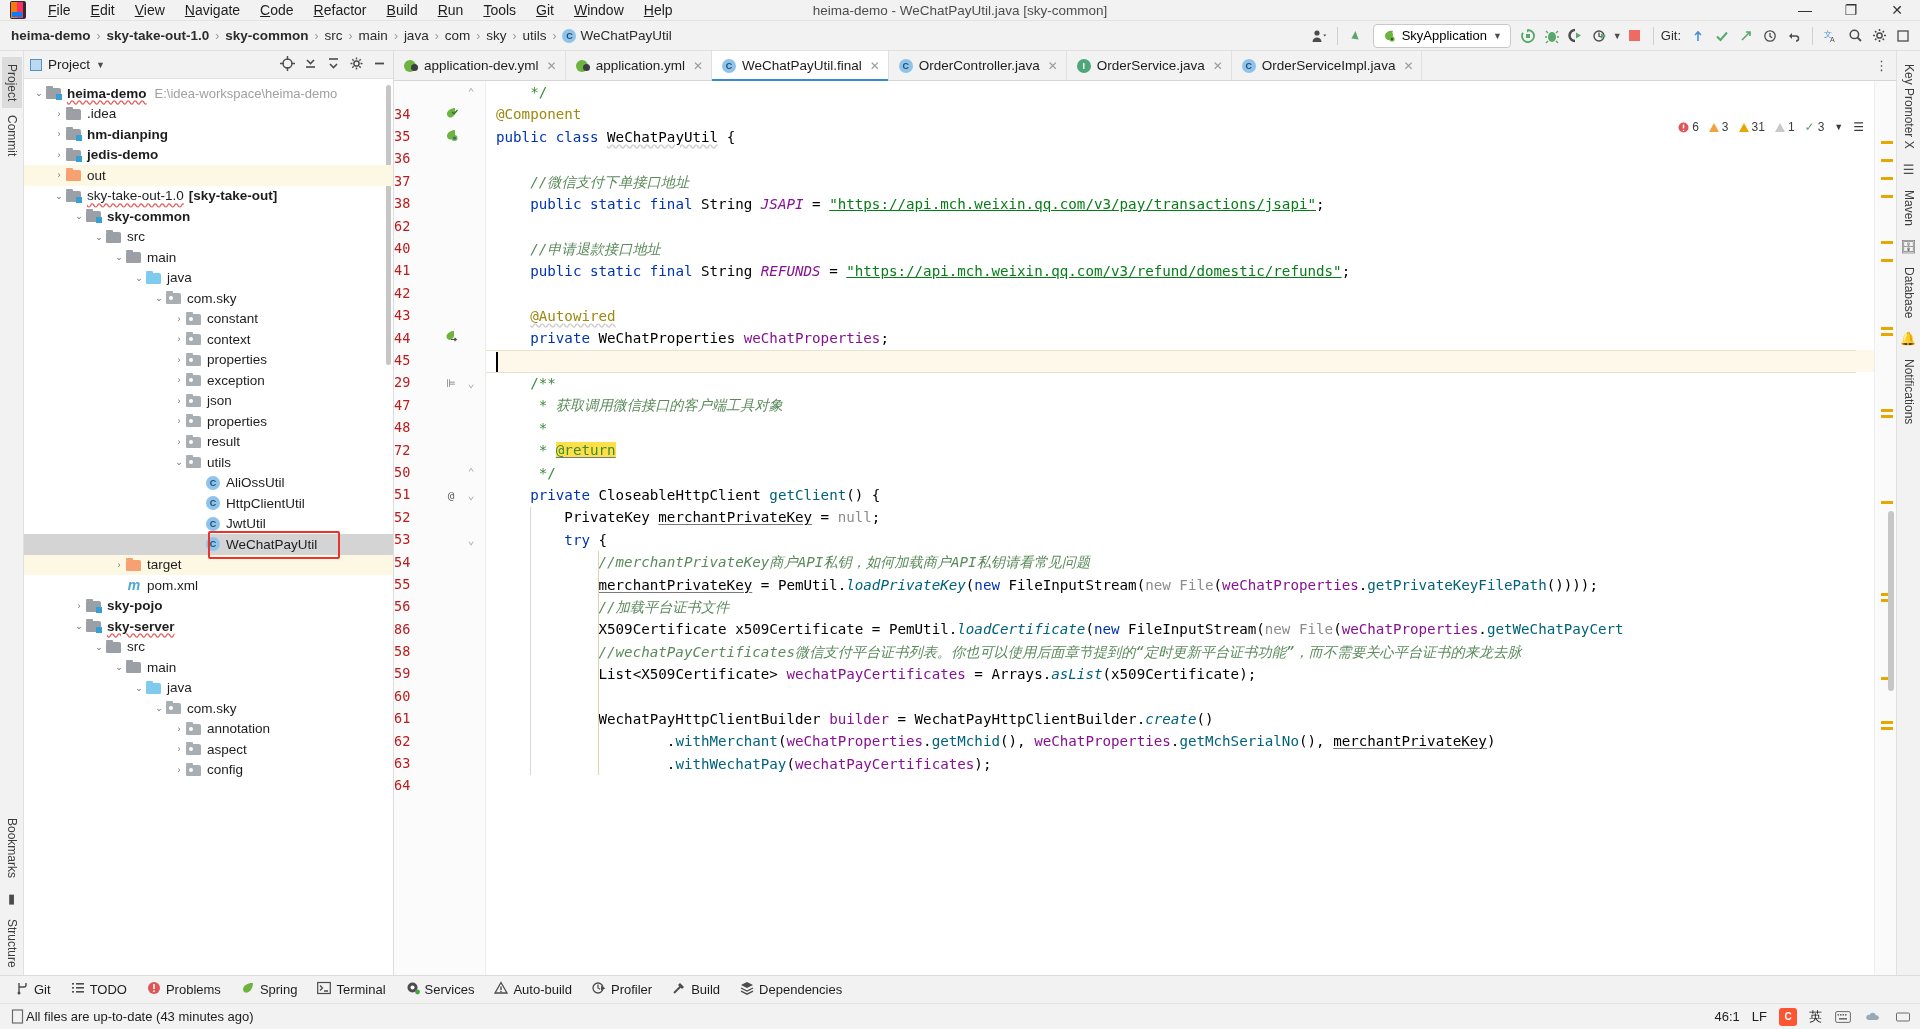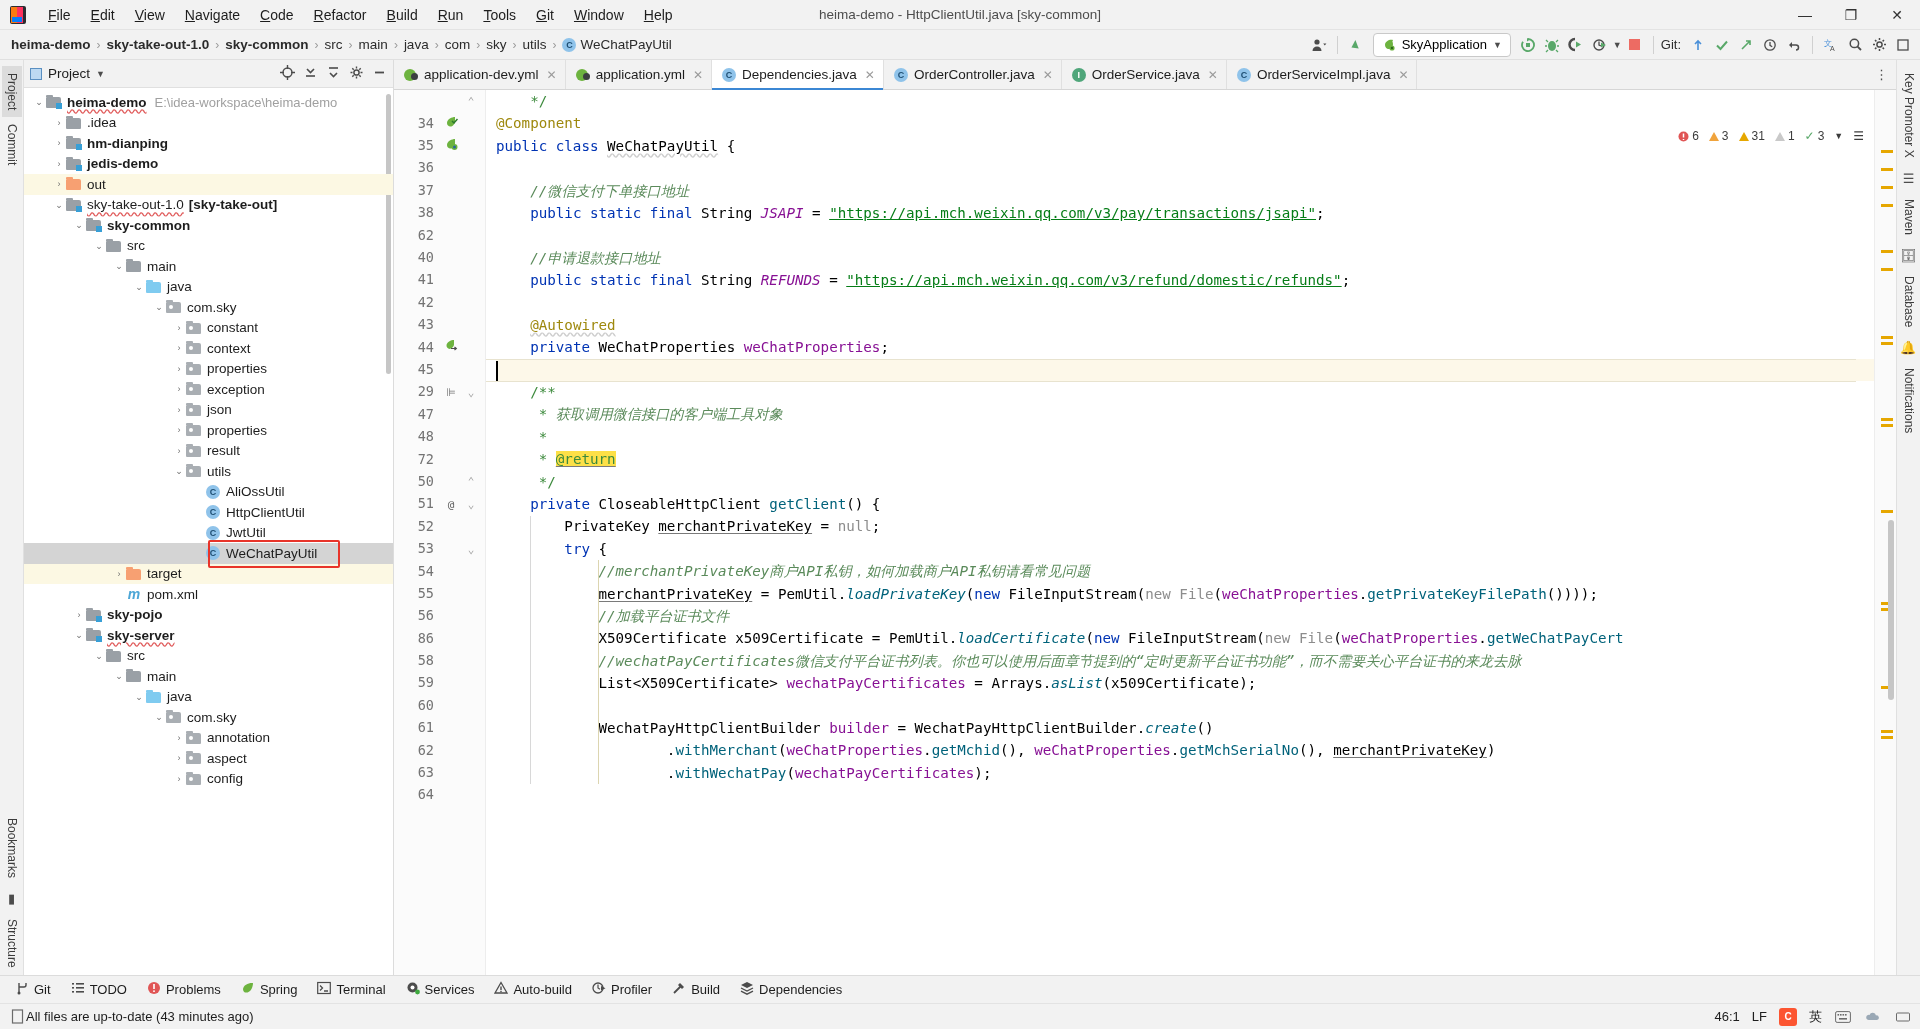--- a/index.html
+++ b/index.html
@@ -8,21 +8,21 @@
     font-family: "Liberation Sans", sans-serif;
     font-size: 13px;
     color: #000000;
     background: #f2f2f2;
     overflow: hidden;
   }
   .app { width: 1920px; height: 1029px; display: flex; flex-direction: column; background:#f2f2f2; }
 
   
   .titlebar {
-    height: 30px; display: flex; align-items: center;
+    height: 21px; display: flex; align-items: center;
     background: #f2f2f2; border-bottom: 1px solid #e3e3e3;
     padding-left: 8px; position: relative;
   }
   .app-logo { width: 20px; height: 20px; margin-right: 10px; position: relative; flex:none; }
   .app-logo .l1 { position:absolute; left:2px; top:1px; width:16px; height:18px; background:#2c2c32; border-radius:2px;}
   .app-logo .l2 { position:absolute; left:3px; top:2px; width:6px; height:16px; background:#f97a12; }
   .app-logo .l3 { position:absolute; left:9px; top:2px; width:6px; height:16px; background:#fe315d; }
   .app-logo .l4 { position:absolute; left:4px; top:12px; width:10px; height:5px; background:#087cfa; }
   .menu { display: flex; align-items: center; gap: 0px; }
   .menu-item {
@@ -151,21 +151,21 @@
   .ic-yml .c2{position:absolute;left:7px;top:5px;width:7px;height:7px;border-radius:50%;background:#3c3f41;}
   .ic-iface { width:14px;height:14px;border-radius:50%;background:#4fa67a;color:#fff;font-size:9px;line-height:14px;text-align:center;font-weight:bold;flex:none;}
   .tabbar-right { margin-left:auto; display:flex; align-items:center; padding-right:8px; color:#4c4c4c; }
 
   .editor-body { flex: 1; display: flex; min-height: 0; position: relative; background:#ffffff; }
   .gutter {
     width: 92px; background: #fbfbfb; border-right: 1px solid #ededed;
     position: relative; flex: none;
   }
   .gline { height: 22.4px; display:flex; align-items:center; font-family:"DejaVu Sans Mono", monospace; font-size:13.5px; }
-  .gnum { width: 46px; text-align: right; color: #737373; padding-right: 6px; margin-top: 43px; }
+  .gnum { width: 46px; color: #b91c1c; padding-right: 6px; margin-top: 43px; }
   .gmark { width: 22px; text-align:center; font-size:11px; }
   .gfold { width: 18px; text-align:center; color:#a3a3a3; font-size:11px; }
 
   .code {
     flex: 1; position: relative; overflow: hidden;
     font-family: "DejaVu Sans Mono", monospace; font-size: 14.2px; line-height: 22.4px;
     padding-left: 10px; white-space: pre; background:#ffffff;
   }
   .cline { height: 22.4px; white-space: pre; }
   .cline.cur { background: #fdf8e9; }
@@ -241,21 +241,21 @@
         <div class="menu-item"><u>N</u>avigate</div>
         <div class="menu-item"><u>C</u>ode</div>
         <div class="menu-item"><u>R</u>efactor</div>
         <div class="menu-item"><u>B</u>uild</div>
         <div class="menu-item"><u>R</u>un</div>
         <div class="menu-item"><u>T</u>ools</div>
         <div class="menu-item"><u>G</u>it</div>
         <div class="menu-item"><u>W</u>indow</div>
         <div class="menu-item"><u>H</u>elp</div>
       </div>
-    <div class="win-title">heima-demo - HttpClientUtil.java [sky-common]</div>
+    <div class="win-title">heima-demo - WeChatPayUtil.java [sky-common]</div>
     <div class="win-ctrl">
       <div class="win-btn">—</div>
       <div class="win-btn">❐</div>
       <div class="win-btn close">✕</div>
     </div>
   </div>
 
   <div class="navbar">
     <div id="breadcrumbs" style="display:flex;align-items:center">
         <span class="crumb bold">heima-demo</span>
@@ -743,21 +743,21 @@
           <div class="etab">
             <span class="ic-yml">
               <span class="c1"></span>
               <span class="c2"></span>
             </span>
             <span>application.yml</span>
             <span class="tab-x">✕</span>
           </div>
           <div class="etab active">
             <span class="cls-icon" style="margin-right:0">C</span>
-            <span>Dependencies.java</span>
+            <span>WeChatPayUtil.final</span>
             <span class="tab-x">✕</span>
           </div>
           <div class="etab">
             <span class="cls-icon" style="margin-right:0">C</span>
             <span>OrderController.java</span>
             <span class="tab-x">✕</span>
           </div>
           <div class="etab">
             <span class="ic-iface">I</span>
             <span>OrderService.java</span>

